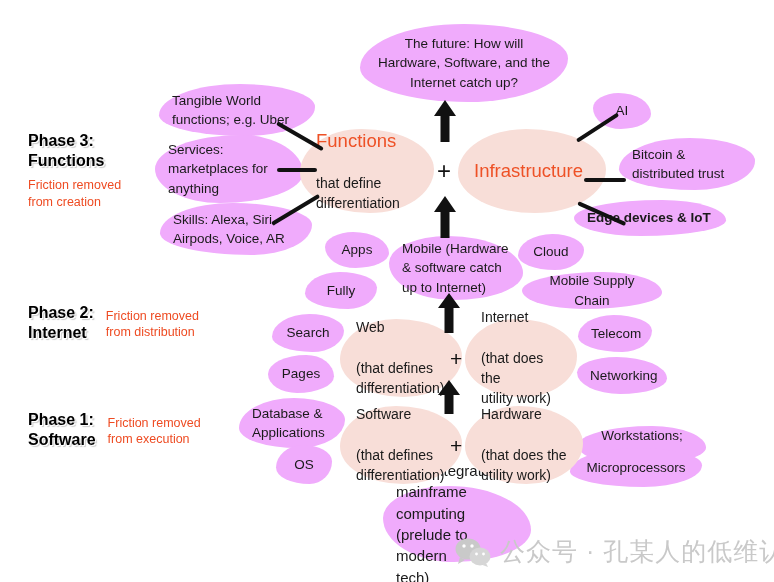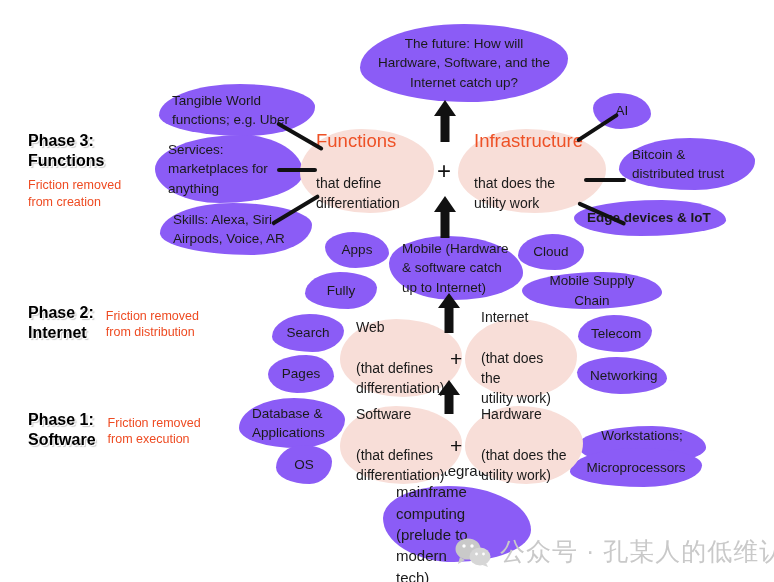--- a/index.html
+++ b/index.html
@@ -18,21 +18,21 @@
     background: #ffffff;
     overflow: hidden;
   }
 
   
   .node {
     position: absolute;
     box-sizing: border-box;
     display: flex;
     align-items: center;
-    background: #8b5cf6;
+    background: #f0abfc;
     color: #1a1a1a;
     font-size: 13.5px;
     line-height: 1.42;
     padding: 7px 13px;
     border-radius: 46% 54% 50% 50% / 55% 45% 55% 45%;
     z-index: 3;
   }
   .node .txt { white-space: pre-line; display: block; width: 100%; }
   .node.center { justify-content: center; text-align: center; }
 
@@ -189,22 +189,20 @@
     <span class="txt">
       <span class="head">Functions</span>
       <span class="sub">that define
 differentiation</span>
     </span>
   </div>
 
   <div class="node pink" style="left:458px; top:129px; width:148px; height:84px;">
     <span class="txt">
       <span class="head">Infrastructure</span>
-      <span class="sub">that does the
-utility work</span>
     </span>
   </div>
 
   <div class="node center b2" style="left:325px; top:232px; width:64px; height:36px;">
     <span class="txt">Apps</span>
   </div>
 
   <div class="node center b4" style="left:305px; top:272px; width:72px; height:37px;">
     <span class="txt">Fully</span>
   </div>

